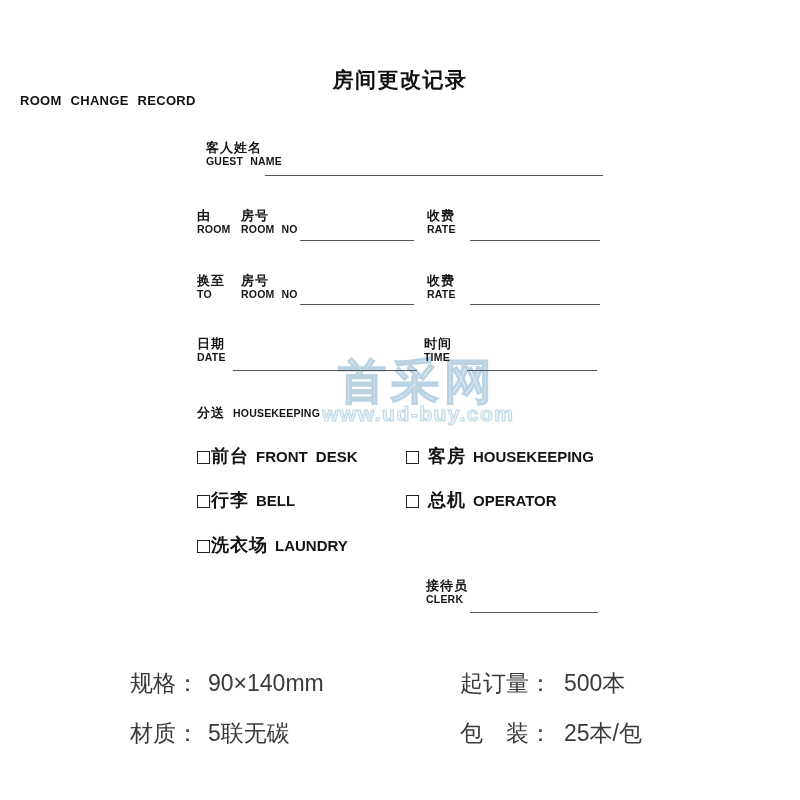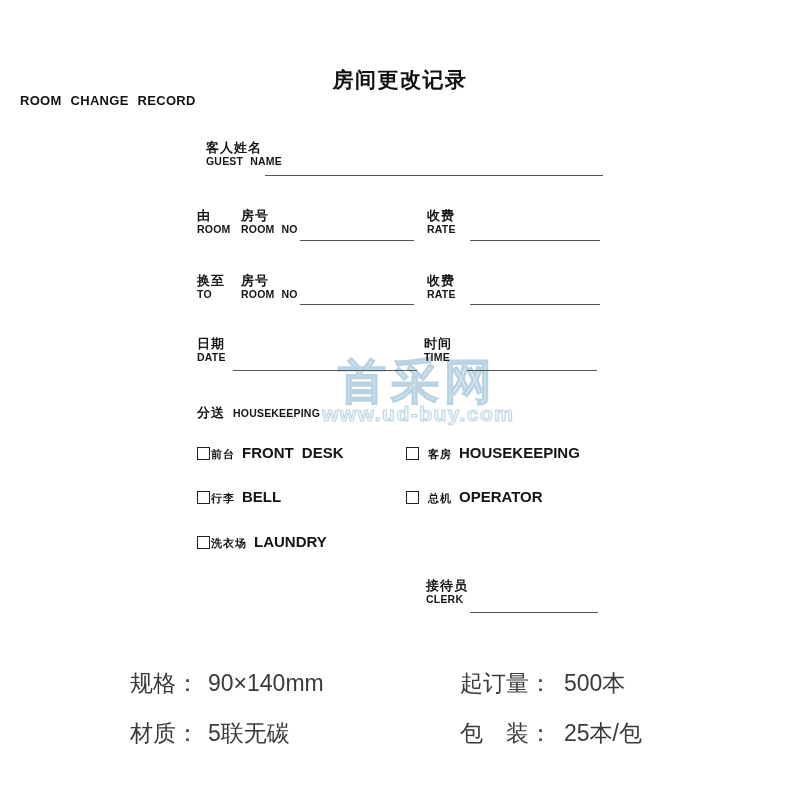--- a/index.html
+++ b/index.html
@@ -11,21 +11,21 @@
   
   .cn{font-size:13px;font-weight:bold;color:#141414;letter-spacing:1px;line-height:14px;white-space:nowrap;}
   .en{font-size:10.5px;font-weight:bold;color:#141414;letter-spacing:0.2px;word-spacing:4px;line-height:12px;margin-top:0;white-space:nowrap;}
   .title-cn{top:66px;left:0;width:800px;text-align:center;font-size:21px;font-weight:bold;color:#111;letter-spacing:1.5px;}
   .title-en{top:93px;left:0;width:800px;font-size:13px;font-weight:bold;color:#111;letter-spacing:0.3px;word-spacing:5px;margin-left:20px;}
   .line{border-bottom:1px solid #555;height:0;}
   
   .cbitem{white-space:nowrap;}
   .cb{display:inline-block;width:11px;height:11px;border:1.5px solid #222;vertical-align:-1.5px;background:#fff;}
   .cbitem.spaced .cb{margin-right:8px;}
-  .cbcn{font-size:11px;font-weight:bold;color:#141414;letter-spacing:1px;margin-left:1px;}
+  .cbcn{font-size:18px;font-weight:bold;color:#141414;letter-spacing:1px;margin-left:1px;}
   .cben{font-size:15px;font-weight:bold;color:#141414;margin-left:7px;word-spacing:4px;}
   .inline-field .cn,.inline-field .en{display:inline;}
   .inline-field .en{margin-left:8px;}
   
   .wm{font-weight:bold;white-space:nowrap;z-index:0;}
   .wm-brand{left:338px;top:350px;font-size:48px;letter-spacing:5px;color:#ecf4f9;-webkit-text-stroke:1.3px #b9d3e3;}
   .wm-url{left:322px;top:402px;font-size:21px;letter-spacing:1.5px;color:#f0f6fa;-webkit-text-stroke:1.1px #bfd7e5;}
   .z1{z-index:1;}
   
   .spec{font-size:23px;color:#3a3a3a;white-space:nowrap;}

